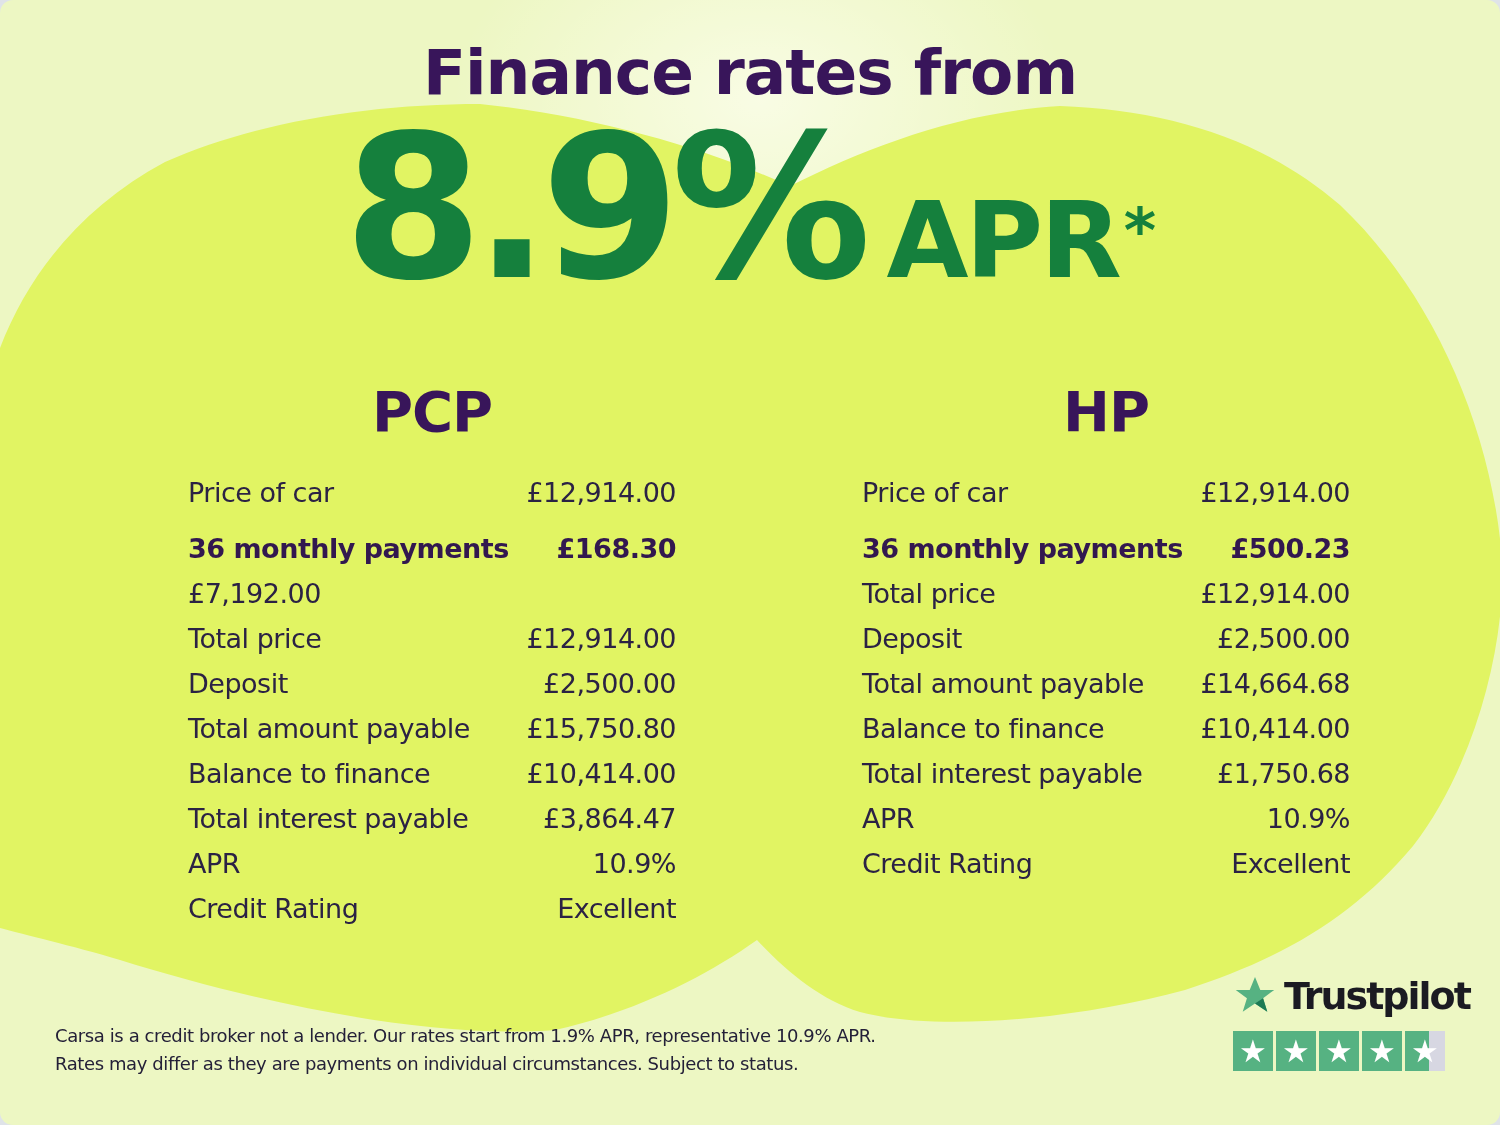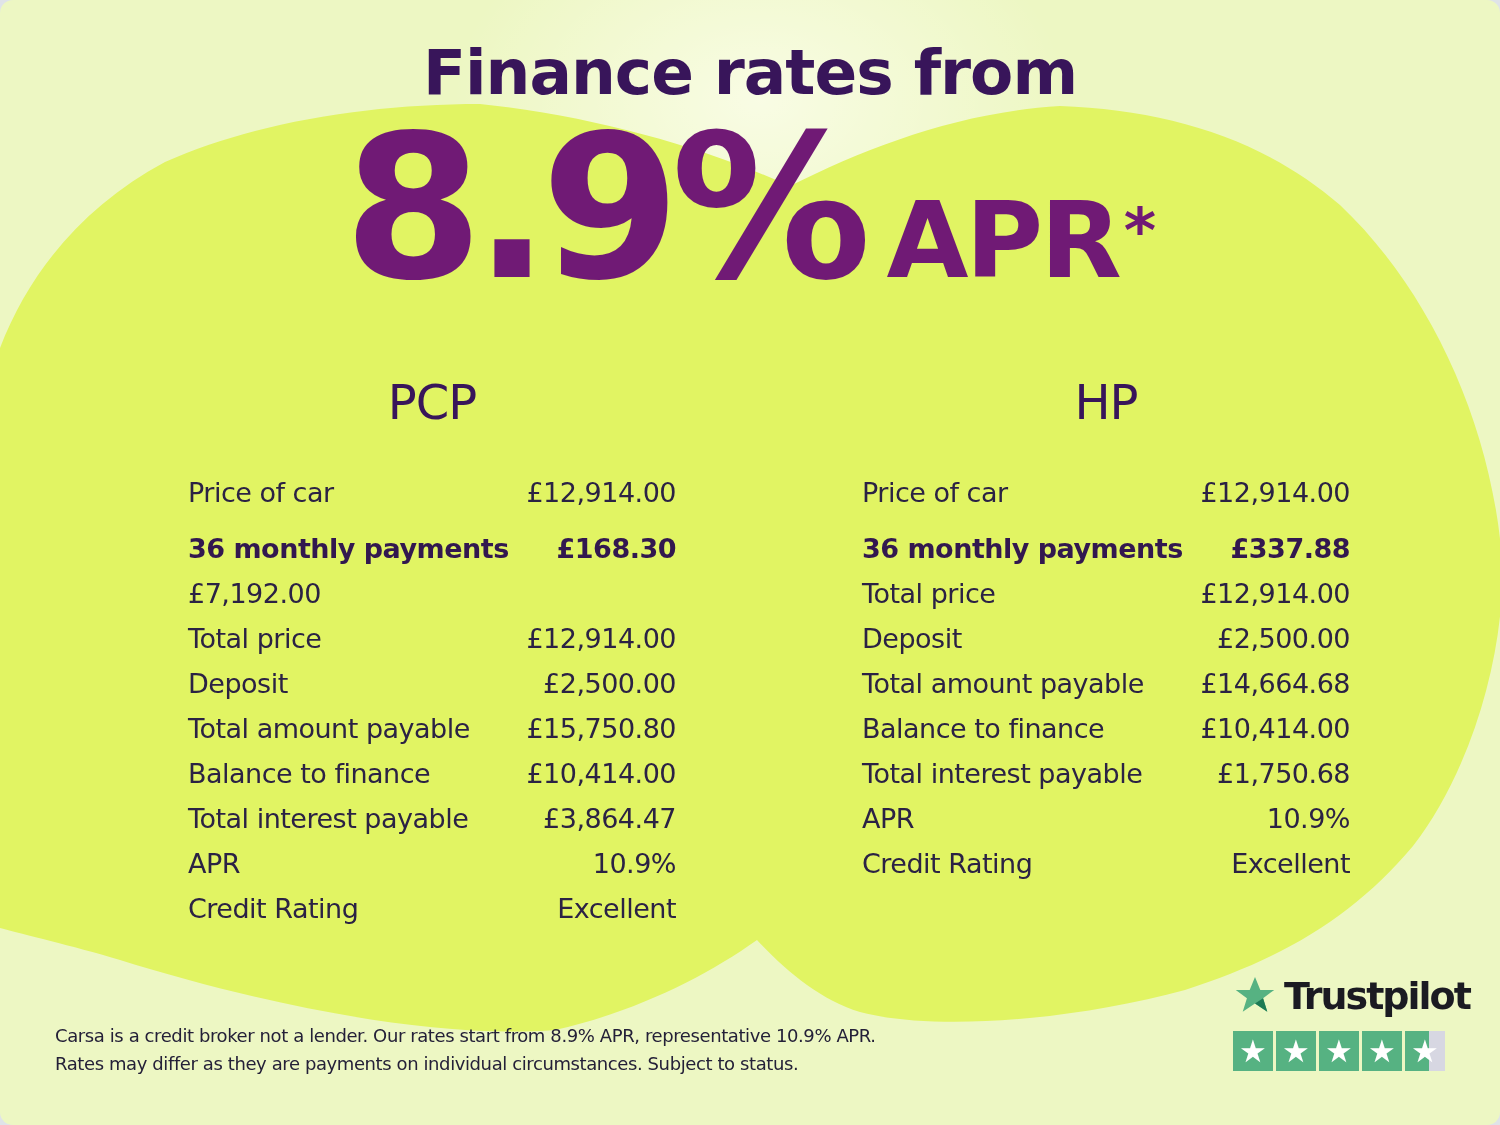--- a/index.html
+++ b/index.html
@@ -15,29 +15,29 @@
     background:radial-gradient(ellipse at center, rgba(255,255,246,0.65) 0%, rgba(255,255,246,0) 62%);
   }
   svg.blobs { position:absolute; left:0; top:0; width:1500px; height:1125px; }
 
   .title {
     position:absolute; top:36px; left:0; width:100%; text-align:center;
     font-size:63px; font-weight:800; color:#38155a; letter-spacing:-1px;
   }
   .rate {
     position:absolute; top:108px; left:0; width:100%;
-    display:flex; justify-content:center; align-items:baseline; color:#701a75;
+    display:flex; justify-content:center; align-items:baseline; color:#15803d;
   }
   .rate-big  { font-size:200px; font-weight:800; letter-spacing:-9px; line-height:200px; }
   .rate-apr  { font-size:106px; font-weight:800; margin-left:24px; letter-spacing:-3px; }
   .rate-note { font-size:62px;  font-weight:800; align-self:flex-start; margin-top:86px; margin-left:5px; }
 
   .thead {
-    position:absolute; top:374px; width:488px; text-align:center;
-    font-size:48px; font-weight:400; color:#38155a; letter-spacing:-1px; line-height:56px;
+    position:absolute; top:384px; width:488px; text-align:center;
+    font-size:56px; font-weight:700; color:#38155a; letter-spacing:-1px; line-height:56px;
   }
   .thead.pcp { left:188px; }
   .thead.hp  { left:862px; }
 
   .table { position:absolute; top:470px; width:488px;text-align:right; }
   .table.pcp { left:188px; }
   .table.hp  { left:862px; }
   .row {
     display:flex; justify-content:space-between; align-items:center;
     height:45px; line-height:45px;
@@ -142,21 +142,21 @@
     </div>
   </div>
 
   <div class="table hp">
     <div class="row">
       <span>Price of car</span>
       <span>£12,914.00</span>
     </div>
     <div class="row bold">
       <span>36 monthly payments</span>
-      <span>£337.88</span>
+      <span>£500.23</span>
     </div>
     <div class="row">
       <span>Total price</span>
       <span>£12,914.00</span>
     </div>
     <div class="row">
       <span>Deposit</span>
       <span>£2,500.00</span>
     </div>
     <div class="row">
@@ -175,21 +175,21 @@
       <span>APR</span>
       <span>10.9%</span>
     </div>
     <div class="row">
       <span>Credit Rating</span>
       <span>Excellent</span>
     </div>
   </div>
 
   <div class="disclaimer">
-    <div>Carsa is a credit broker not a lender. Our rates start from 8.9% APR, representative 10.9% APR.</div>
+    <div>Carsa is a credit broker not a lender. Our rates start from 1.9% APR, representative 10.9% APR.</div>
     <div>Rates may differ as they are payments on individual circumstances. Subject to status.</div>
   </div>
 
   <div class="tp">
     <div class="tp-logo">
       <svg viewBox="0 0 24 24">
         <polygon points="12,1.6 14.9,8.7 22.5,8.7 16.4,13.2 18.7,20.6 12,16.1 5.3,20.6 7.6,13.2 1.5,8.7 9.1,8.7" fill="#56b282"></polygon>
         <polygon points="12,16.1 18.7,20.6 16.4,13.2" fill="#1d7a54"></polygon>
       </svg>
       <span class="tp-name">Trustpilot</span>

